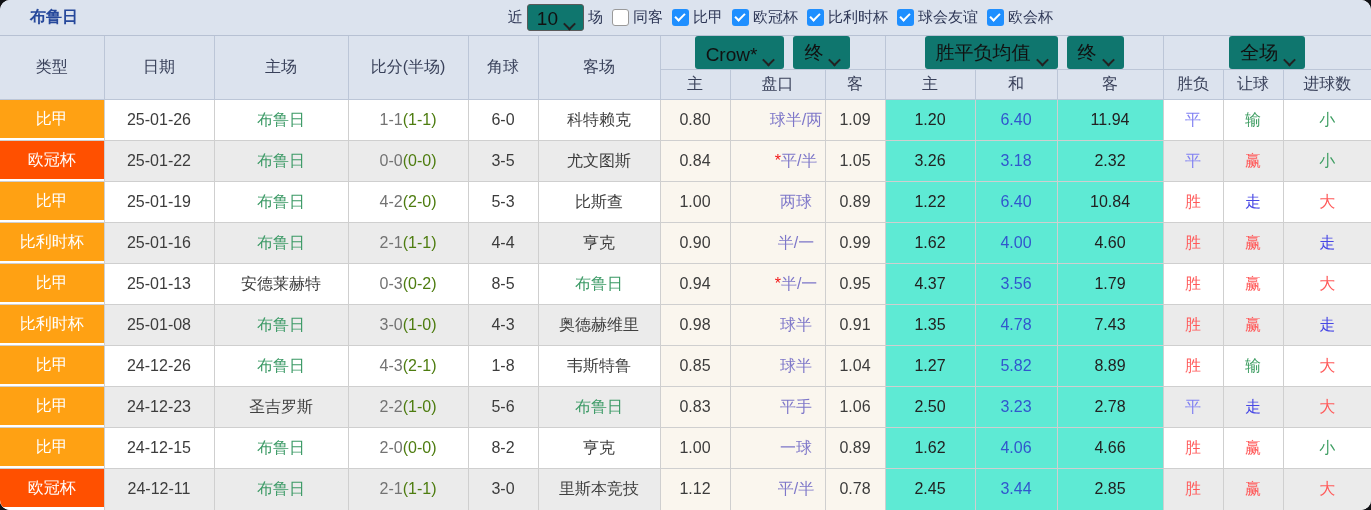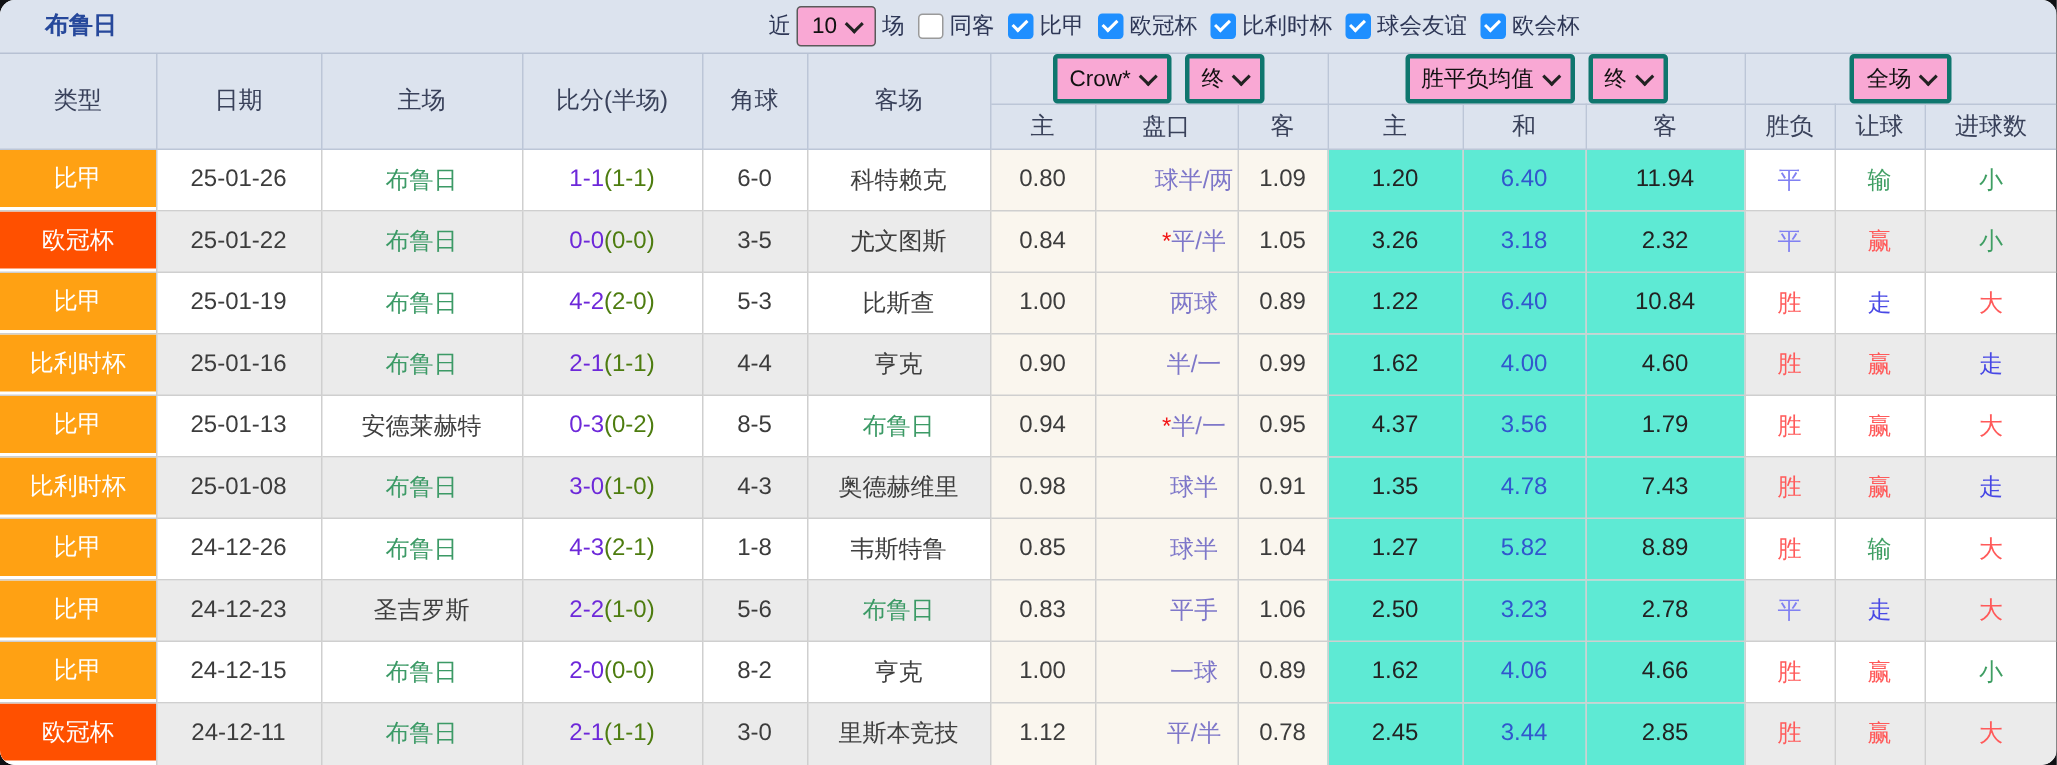--- a/index.html
+++ b/index.html
@@ -9,22 +9,22 @@
   }
   
   .topbar{
     height:36px;background:#dce3ee;display:flex;align-items:center;
     border-bottom:1px solid #b7c1d3;box-sizing:border-box;
   }
   .title{margin-left:30px;font-weight:bold;font-size:16px;color:#26489b;}
   .filters{display:flex;align-items:center;margin-left:auto;margin-right:318px;font-size:15px;color:#2e3756;}
   .fitem{display:flex;align-items:center;gap:4px;margin-left:9px;}
   .sel{
-    display:inline-flex;align-items:center;justify-content:center;gap:7px;background:#f9a8d4;
-    border:1px solid #5a5a5a;border-radius:3px;height:25px;padding:0 9px;font-size:15px;color:#111;cursor:default;
+    display:inline-flex;align-items:flex-end;justify-content:center;gap:7px;background:#0f766e;
+    border:1px solid #5a5a5a;border-radius:3px;height:25px;padding:0 9px;font-size:19px;color:#111;cursor:default;
   }
   .chev{width:7px;height:7px;border-right:2px solid #222;border-bottom:2px solid #222;
     transform:rotate(45deg) translate(-1px,-1px);flex:0 0 auto;}
   .cb{width:17px;height:17px;border-radius:3px;box-sizing:border-box;display:inline-block;position:relative;flex:0 0 auto;}
   .cb.on{background:#1f8fff;}
   .cb.on::after{content:"";position:absolute;left:5px;top:2px;width:4px;height:8px;
     border-right:2px solid #fff;border-bottom:2px solid #fff;transform:rotate(45deg);}
   .cb.off{background:#fff;border:1px solid #9a9a9a;}
   
   table{border-collapse:collapse;table-layout:fixed;width:1371px;}
@@ -44,21 +44,21 @@
   td{border:1px solid #cfcfcf;text-align:center;padding:0;font-size:16px;color:#3c3c3c;}
   td:first-child{border-left:none;}
   td:last-child{border-right:none;}
   tbody tr:last-child td{border-bottom:none;}
   td.c-type{background:#fff;vertical-align:top;}
   .badge{height:38px;display:flex;align-items:center;justify-content:center;color:#fff;font-size:16px;}
   .t-orange{background:#ffa113;}
   .t-red{background:#ff5000;}
   td.c-team{color:#3f3f3f;}
   td.c-team.green, span.green{color:#3c9a66;}
-  .ft{color:#6d28d9;}
+  .ft{color:#737373;}
   .ht{color:#4d7c0f;}
   td.c-crow{background:#faf6ee;}
   td.c-hc{color:#7e77c9;padding-left:37px;}
   .star{color:#f21616;}
   td.c-avg{background:#5eead4;color:#222;}
   td.c-draw{color:#3157cd;}
   td.c-res{font-size:16px;}
   .red{color:#ff5a5a;}
   .greenr{color:#3f9e63;}
   .blue{color:#8080f2;}

